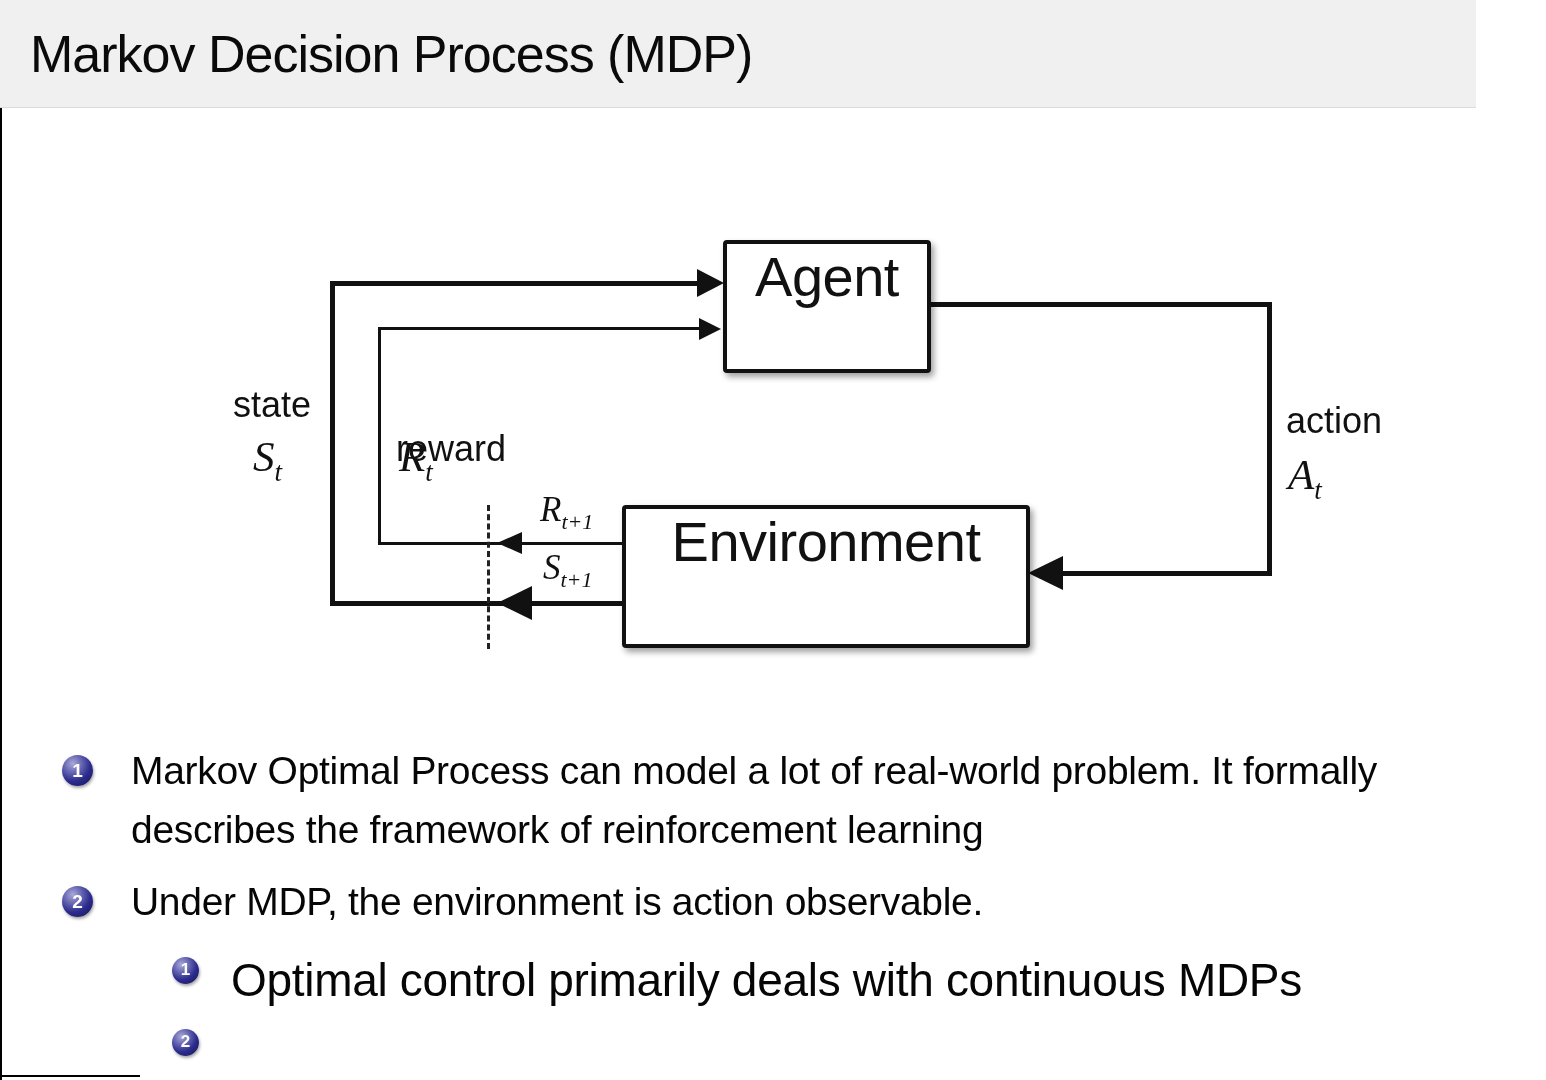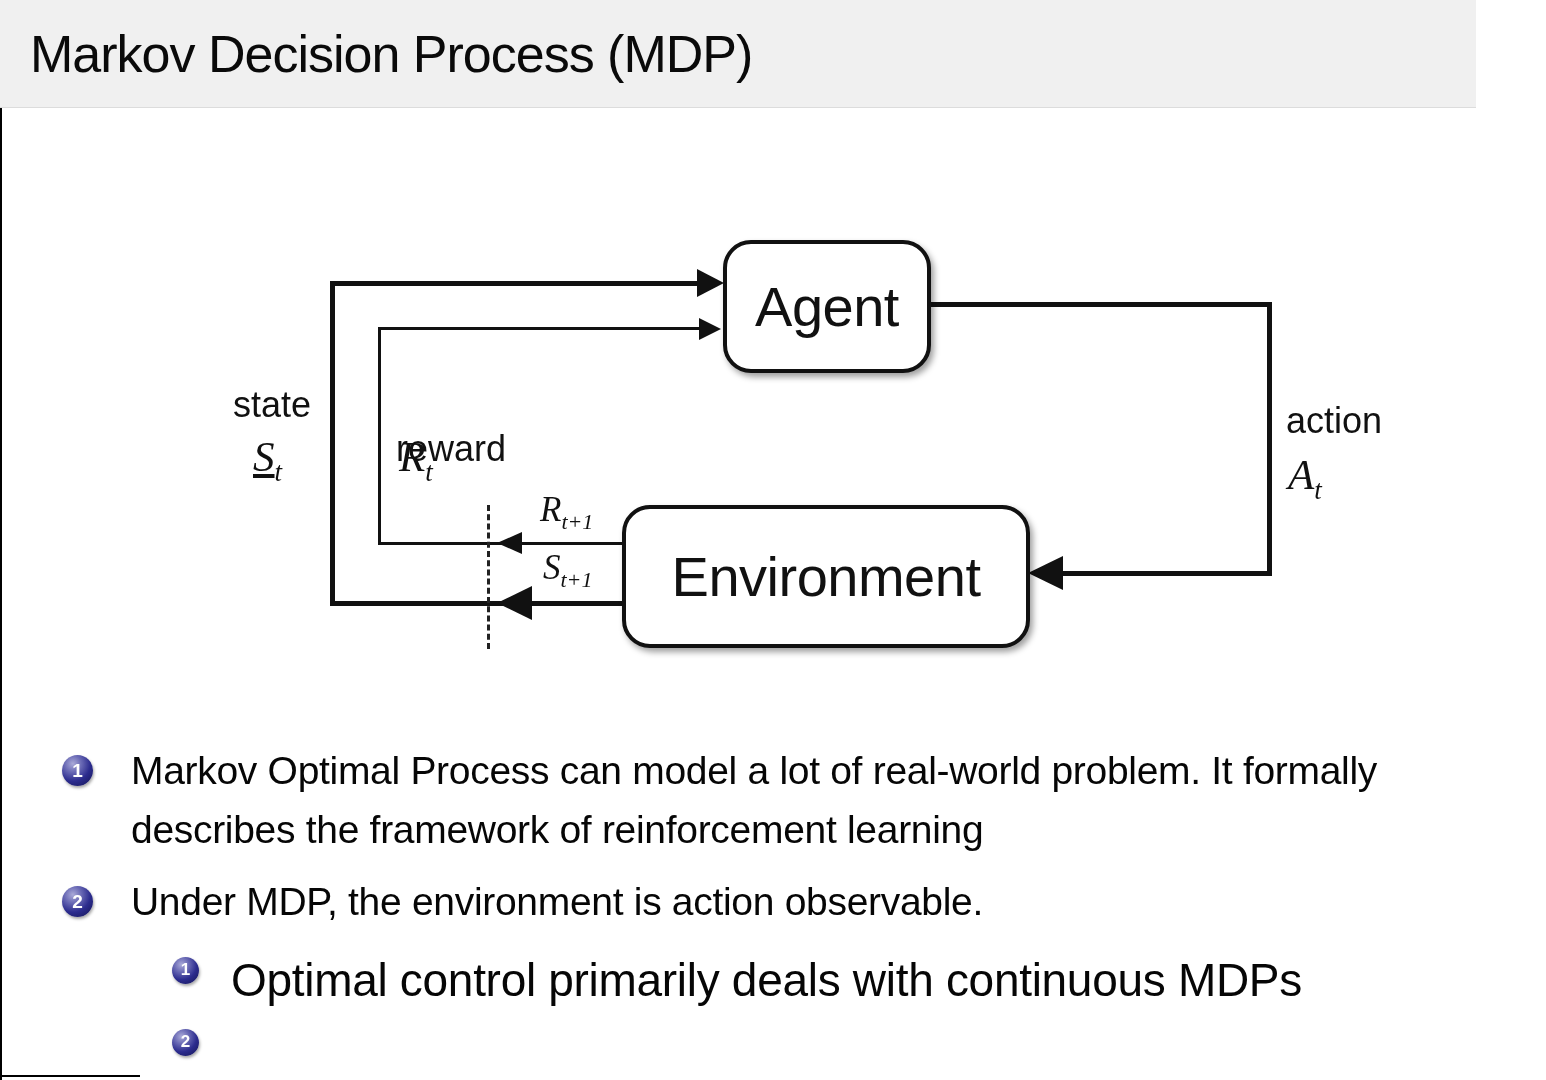--- a/index.html
+++ b/index.html
@@ -17,22 +17,22 @@
     position:absolute; left:0; top:0; width:1476px; height:108px;
     background:#f0f0f0; border-bottom:1px solid #dcdcdc;
     display:flex; align-items:center;
   }
   .title-band h1 { font-size:52px; font-weight:400; letter-spacing:-1px; padding-left:30px; color:#0a0a0a; }
 
   
   .diagram { position:absolute; left:0; top:108px; width:1546px; height:600px; }
   .dline { position:absolute; background:#111; }
   .node {
-    position:absolute; background:#fff; border:4px solid #111; border-radius:28px;
-    display:flex; align-items:center; justify-content:center;
+    position:absolute; background:#fff; border:4px solid #111; border-radius:4px;
+    display:flex; justify-content:center;
     box-shadow:3px 4px 6px rgba(0,0,0,0.38);
     font-size:56px; letter-spacing:-0.5px; color:#111; z-index:3;
   }
   .agent-box { left:723px; top:132px; width:208px; height:133px; }
   .env-box   { left:622px; top:397px; width:408px; height:143px; }
   .arrow { position:absolute; width:0; height:0; z-index:2; }
   .arrow.right-lg { border-top:14px solid transparent; border-bottom:14px solid transparent; border-left:27px solid #111; }
   .arrow.right-sm { border-top:11px solid transparent; border-bottom:11px solid transparent; border-left:22px solid #111; }
   .arrow.left-lg  { border-top:17px solid transparent; border-bottom:17px solid transparent; border-right:35px solid #111; }
   .arrow.left-sm  { border-top:11px solid transparent; border-bottom:11px solid transparent; border-right:25px solid #111; }
@@ -92,21 +92,21 @@
     <div class="dashed-line"></div>
 
     <div class="node agent-box">
       <span>Agent</span>
     </div>
     <div class="node env-box">
       <span>Environment</span>
     </div>
 
     <div class="dlabel" style="left:233px; top:276px;">state</div>
-    <div class="mathlabel" style="left:253px; top:324px;text-decoration:underline;"><span>S</span><sub>t</sub></div>
+    <div class="mathlabel" style="left:253px; top:324px;"><span>S</span><sub>t</sub></div>
 
     <div class="dlabel" style="left:396px; top:284px;margin-top:36px;">reward</div>
     <div class="mathlabel" style="left:399px; top:324px;"><span>R</span><sub>t</sub></div>
 
     <div class="mathlabel small" style="left:540px; top:382px;"><span>R</span><sub>t+1</sub></div>
     <div class="mathlabel small" style="left:543px; top:440px;"><span>S</span><sub>t+1</sub></div>
 
     <div class="dlabel" style="left:1286px; top:292px;">action</div>
     <div class="mathlabel" style="left:1288px; top:342px;"><span>A</span><sub>t</sub></div>
   </div>

